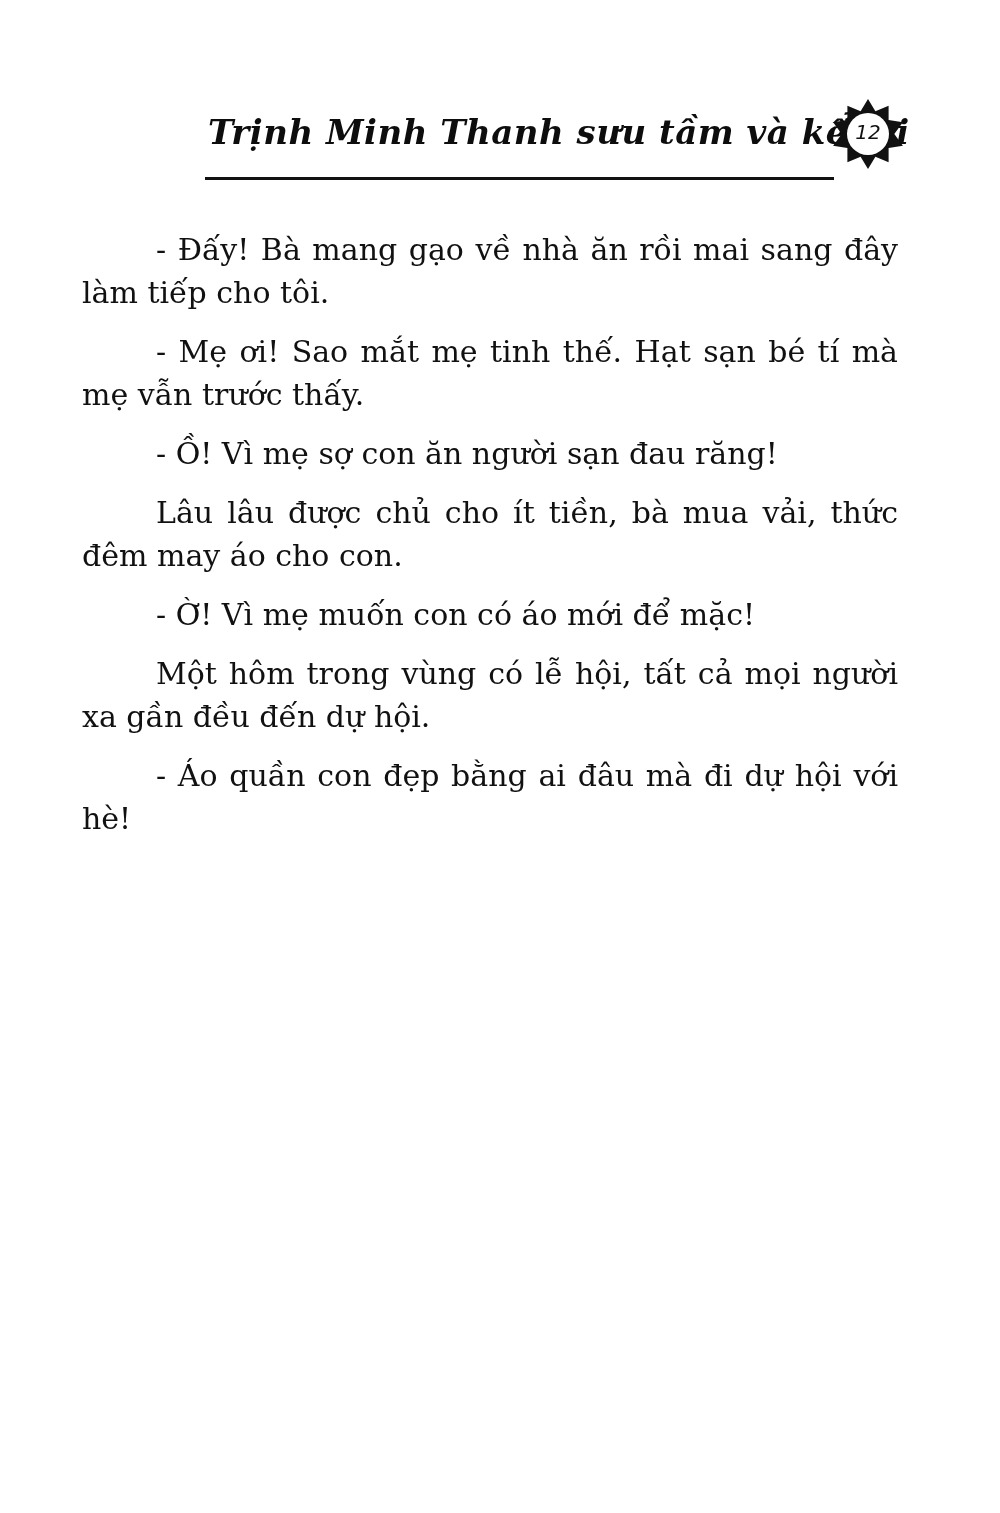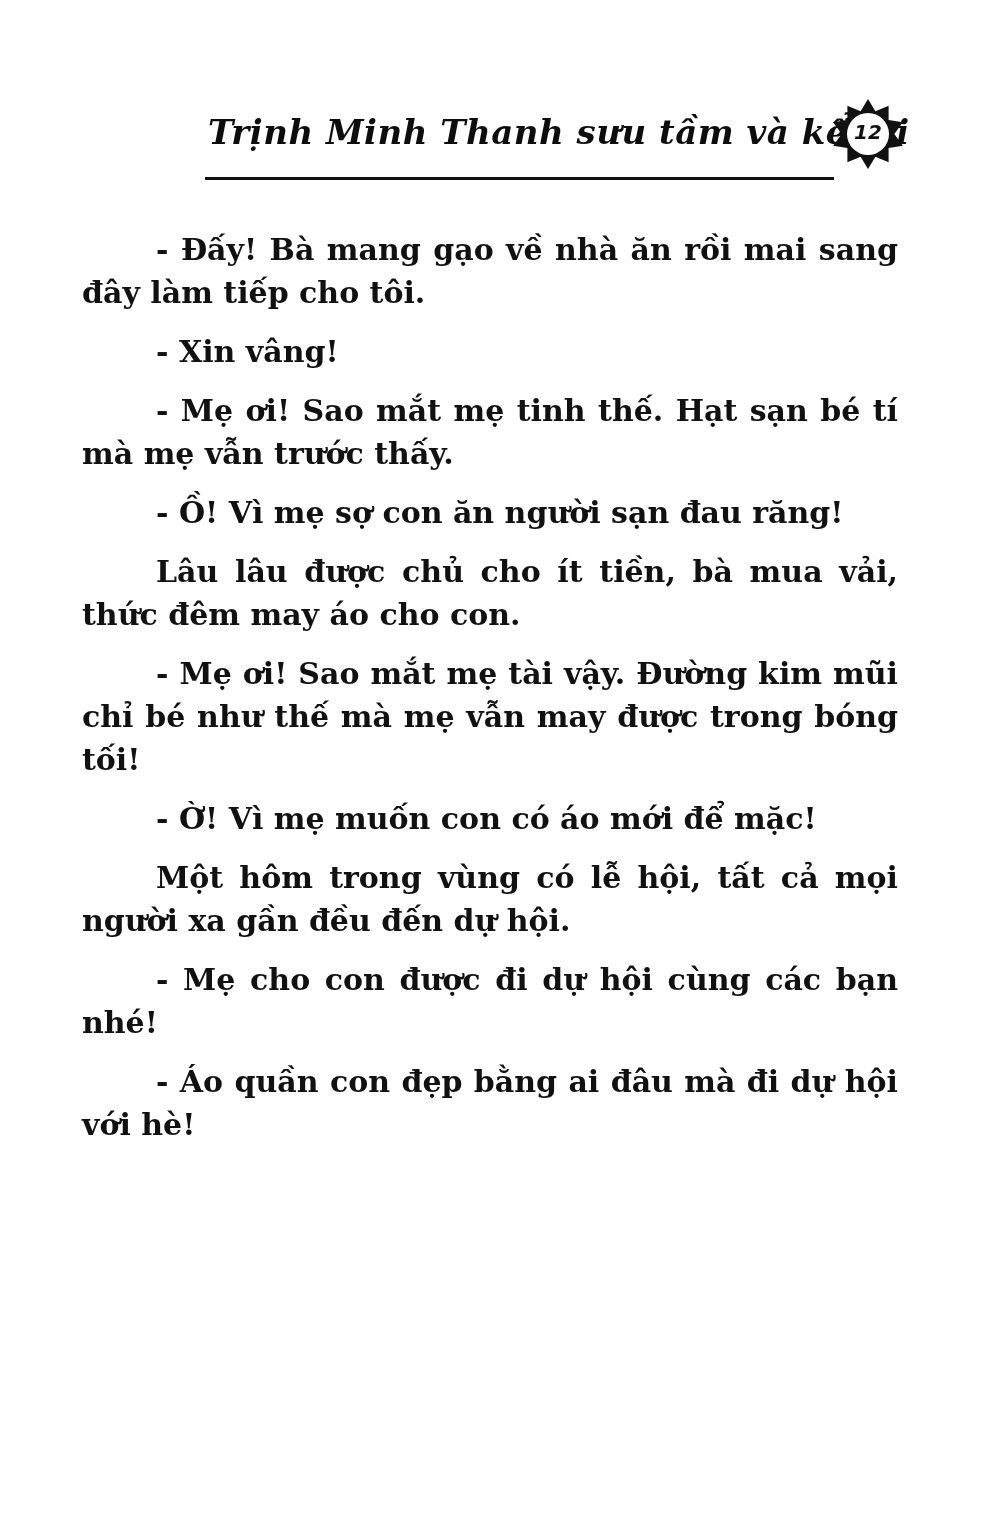--- a/index.html
+++ b/index.html
@@ -9,48 +9,45 @@
     position: absolute; left: 208px; top: 110px; width: 620px;
     font-family: "DejaVu Serif", serif; font-style: italic; font-weight: bold;
     font-size: 34px; line-height: 44px; letter-spacing: 0.5px; color: #0d0d0d;
     white-space: nowrap;
   }
   .header-rule { position: absolute; left: 205px; top: 177px; width: 629px; height: 3px; background: #111111; }
   .page-badge { position: absolute; left: 832px; top: 98px; width: 72px; height: 72px; }
   .page-badge svg { width: 72px; height: 72px; display: block; }
   .badge-num {
     position: absolute; left: 0; top: 22px; width: 72px; text-align: center;
-    font-family: "DejaVu Sans", sans-serif; font-style: italic; font-weight: bold; font-size: 20px; color: #111;
+    font-family: "DejaVu Sans", sans-serif; font-style: italic; font-weight: normal; font-size: 20px; color: #111;
   }
   .body-text {
     position: absolute; left: 82px; top: 228px; width: 816px;
     font-family: "DejaVu Serif", serif; font-size: 30px; line-height: 43px; color: #111111;
     text-align: justify;
   }
-  .para { margin: 0 0 16px 0; text-indent: 74px; font-weight: bold; }
+  .para { margin: 0 0 16px 0; text-indent: 74px; }
 </style>
 </head>
 <body>
 
 <div class="page">
   <div class="header-title">Trịnh Minh Thanh sưu tầm và kể lại</div>
   <div class="page-badge">
     <svg viewBox="0 0 72 72">
       <polygon fill="#111111" points="36,1 43.4,13.2 56.6,7.7 56.6,22 70.9,24.2 62.3,36 70.9,47.8 56.6,50 56.6,64.3 43.4,58.8 36,71 28.6,58.8 15.4,64.3 15.4,50 1.1,47.8 9.7,36 1.1,24.2 15.4,22 15.4,7.7 28.6,13.2"></polygon>
       <circle cx="36" cy="36" r="21" fill="#ffffff"></circle>
     </svg>
     <div class="badge-num">12</div>
   </div>
   <div class="header-rule"></div>
 
   <div class="body-text">
     <p class="para">- Đấy! Bà mang gạo về nhà ăn rồi mai sang đây làm tiếp cho tôi.</p>
-    <p class="para">- Xin vâng!</p>
     <p class="para">- Mẹ ơi! Sao mắt mẹ tinh thế. Hạt sạn bé tí mà mẹ vẫn trước thấy.</p>
     <p class="para">- Ồ! Vì mẹ sợ con ăn người sạn đau răng!</p>
     <p class="para">Lâu lâu được chủ cho ít tiền, bà mua vải, thức đêm may áo cho con.</p>
-    <p class="para">- Mẹ ơi! Sao mắt mẹ tài vậy. Đường kim mũi chỉ bé như thế mà mẹ vẫn may được trong bóng tối!</p>
     <p class="para">- Ờ! Vì mẹ muốn con có áo mới để mặc!</p>
     <p class="para">Một hôm trong vùng có lễ hội, tất cả mọi người xa gần đều đến dự hội.</p>
-    <p class="para">- Mẹ cho con được đi dự hội cùng các bạn nhé!</p>
     <p class="para">- Áo quần con đẹp bằng ai đâu mà đi dự hội với hè!</p>
   </div>
 </div>
 
 </body></html>

